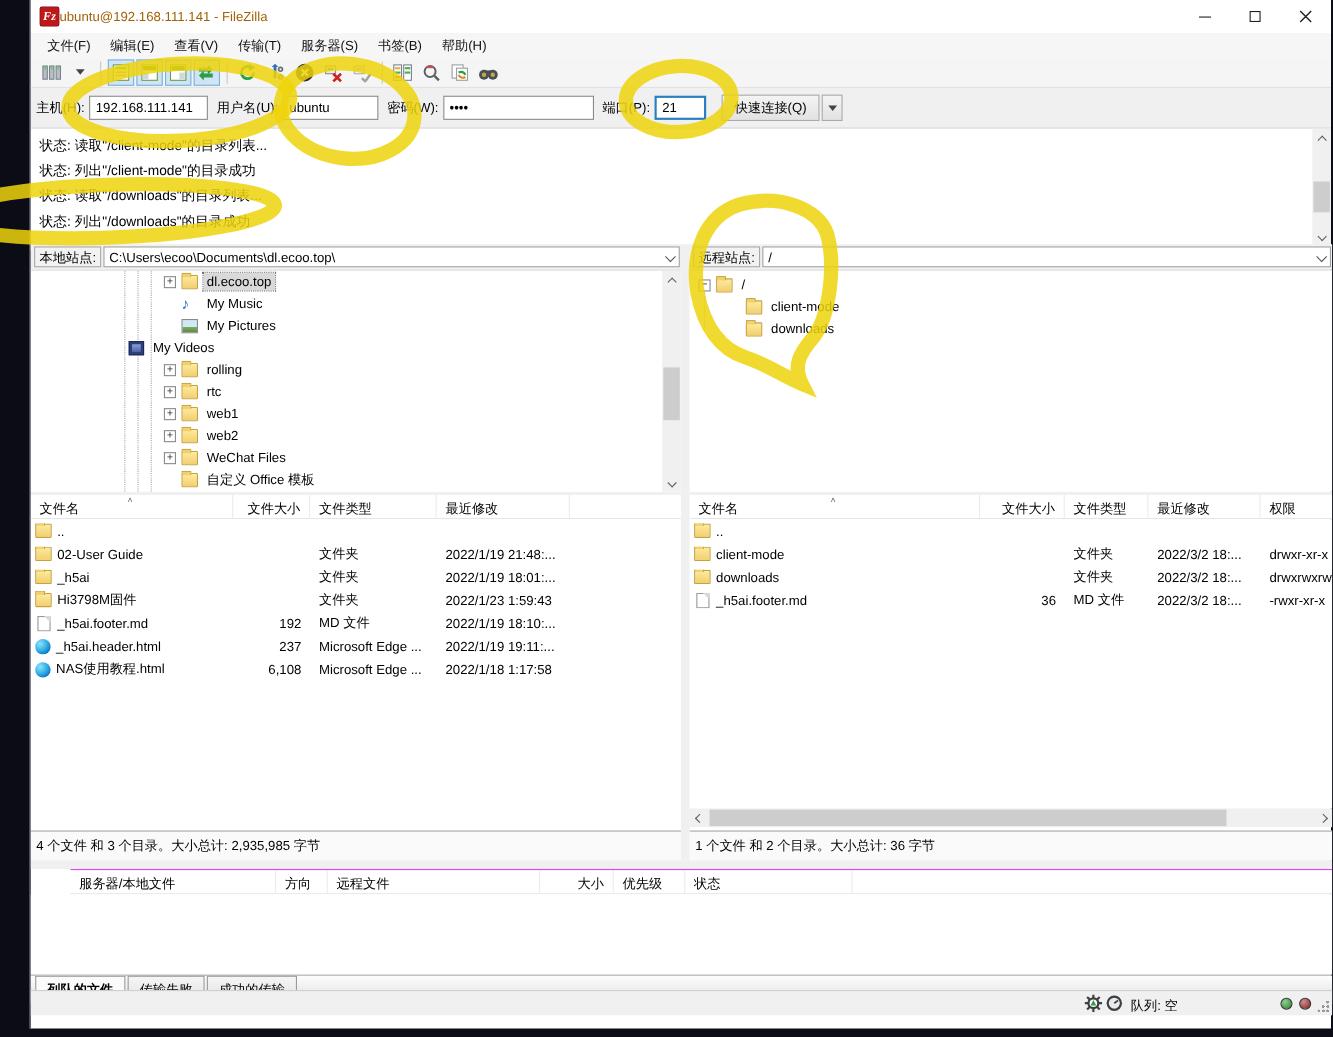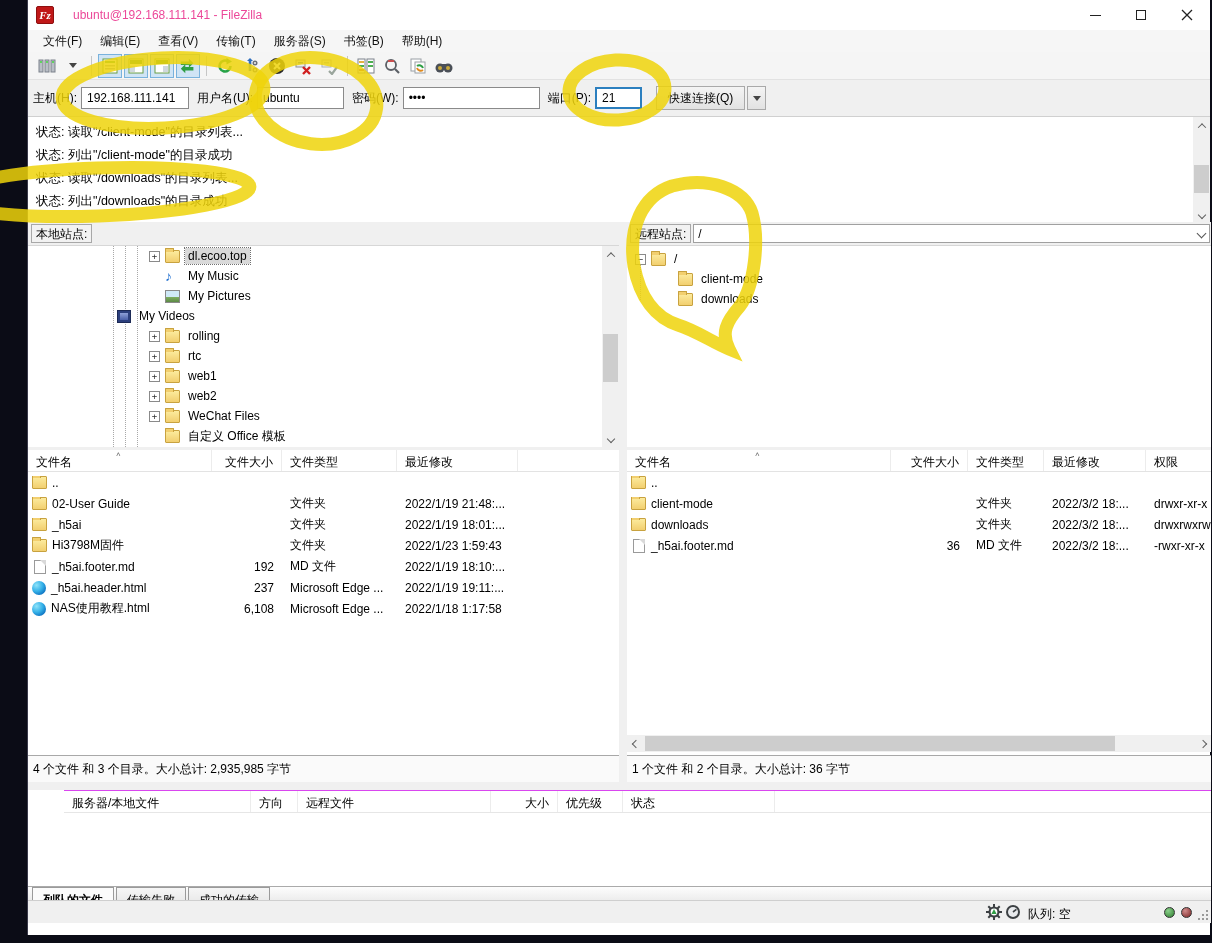--- a/index.html
+++ b/index.html
@@ -12,21 +12,21 @@
   }
   #window {
     position:absolute; left:27px; top:0; width:1183px; height:935px;
     background:#fff; border-left:1px solid #3a3a4a;
   }
   
   .titlebar { height:30px; display:flex; align-items:center; background:#fff; }
   .fz-logo { width:18px; height:18px; margin-left:8px; background:#c01818; border:1px solid #8e0f0f;
     border-radius:2px; color:#fff; font:bold italic 11px/16px "Liberation Serif",serif;
     text-align:center; }
-  .title-text { margin-left:19px; font-size:12px; color:#ec4899; }
+  .title-text { margin-left:0; font-size:12px; color:#a16207; }
   .tb-spacer { flex:1; }
   .win-btn { width:46px; height:30px; display:flex; align-items:center; justify-content:center; }
   .min-glyph { width:11px; height:1px; background:#222; }
   .max-glyph { width:10px; height:10px; border:1px solid #222; }
   
   .menubar { height:22px; display:flex; align-items:center; background:#f6f6f6; padding-left:6px; }
   .menu-item { padding:2px 9px; color:#111; }
   
   .toolbar { height:28px; display:flex; align-items:center; background:#f5f5f5;
     border-bottom:1px solid #e2e2e2; padding-left:6px; }
@@ -352,20 +352,24 @@
     </div>
   </div>
 
   <div class="split-h" style="height:4px"></div>
 
   <div class="panes">
 
     <div class="pane-l">
       <div class="pathbar">
         <span class="path-label">本地站点:</span>
+        <div class="combo">
+          <span class="cv">C:\Users\ecoo\Documents\dl.ecoo.top\</span>
+          <span class="dd chev thin down"></span>
+        </div>
       </div>
       <div class="treearea">
         <div class="tguide" style="left:85px"></div>
         <div class="tguide" style="left:97px"></div>
         <div class="tguide" style="left:109px"></div>
         <div class="trow" style="padding-left:121px">
           <span class="expander">+</span>
           <span class="ic folder"></span>
           <span class="tlabel selected">dl.ecoo.top</span>
         </div>

